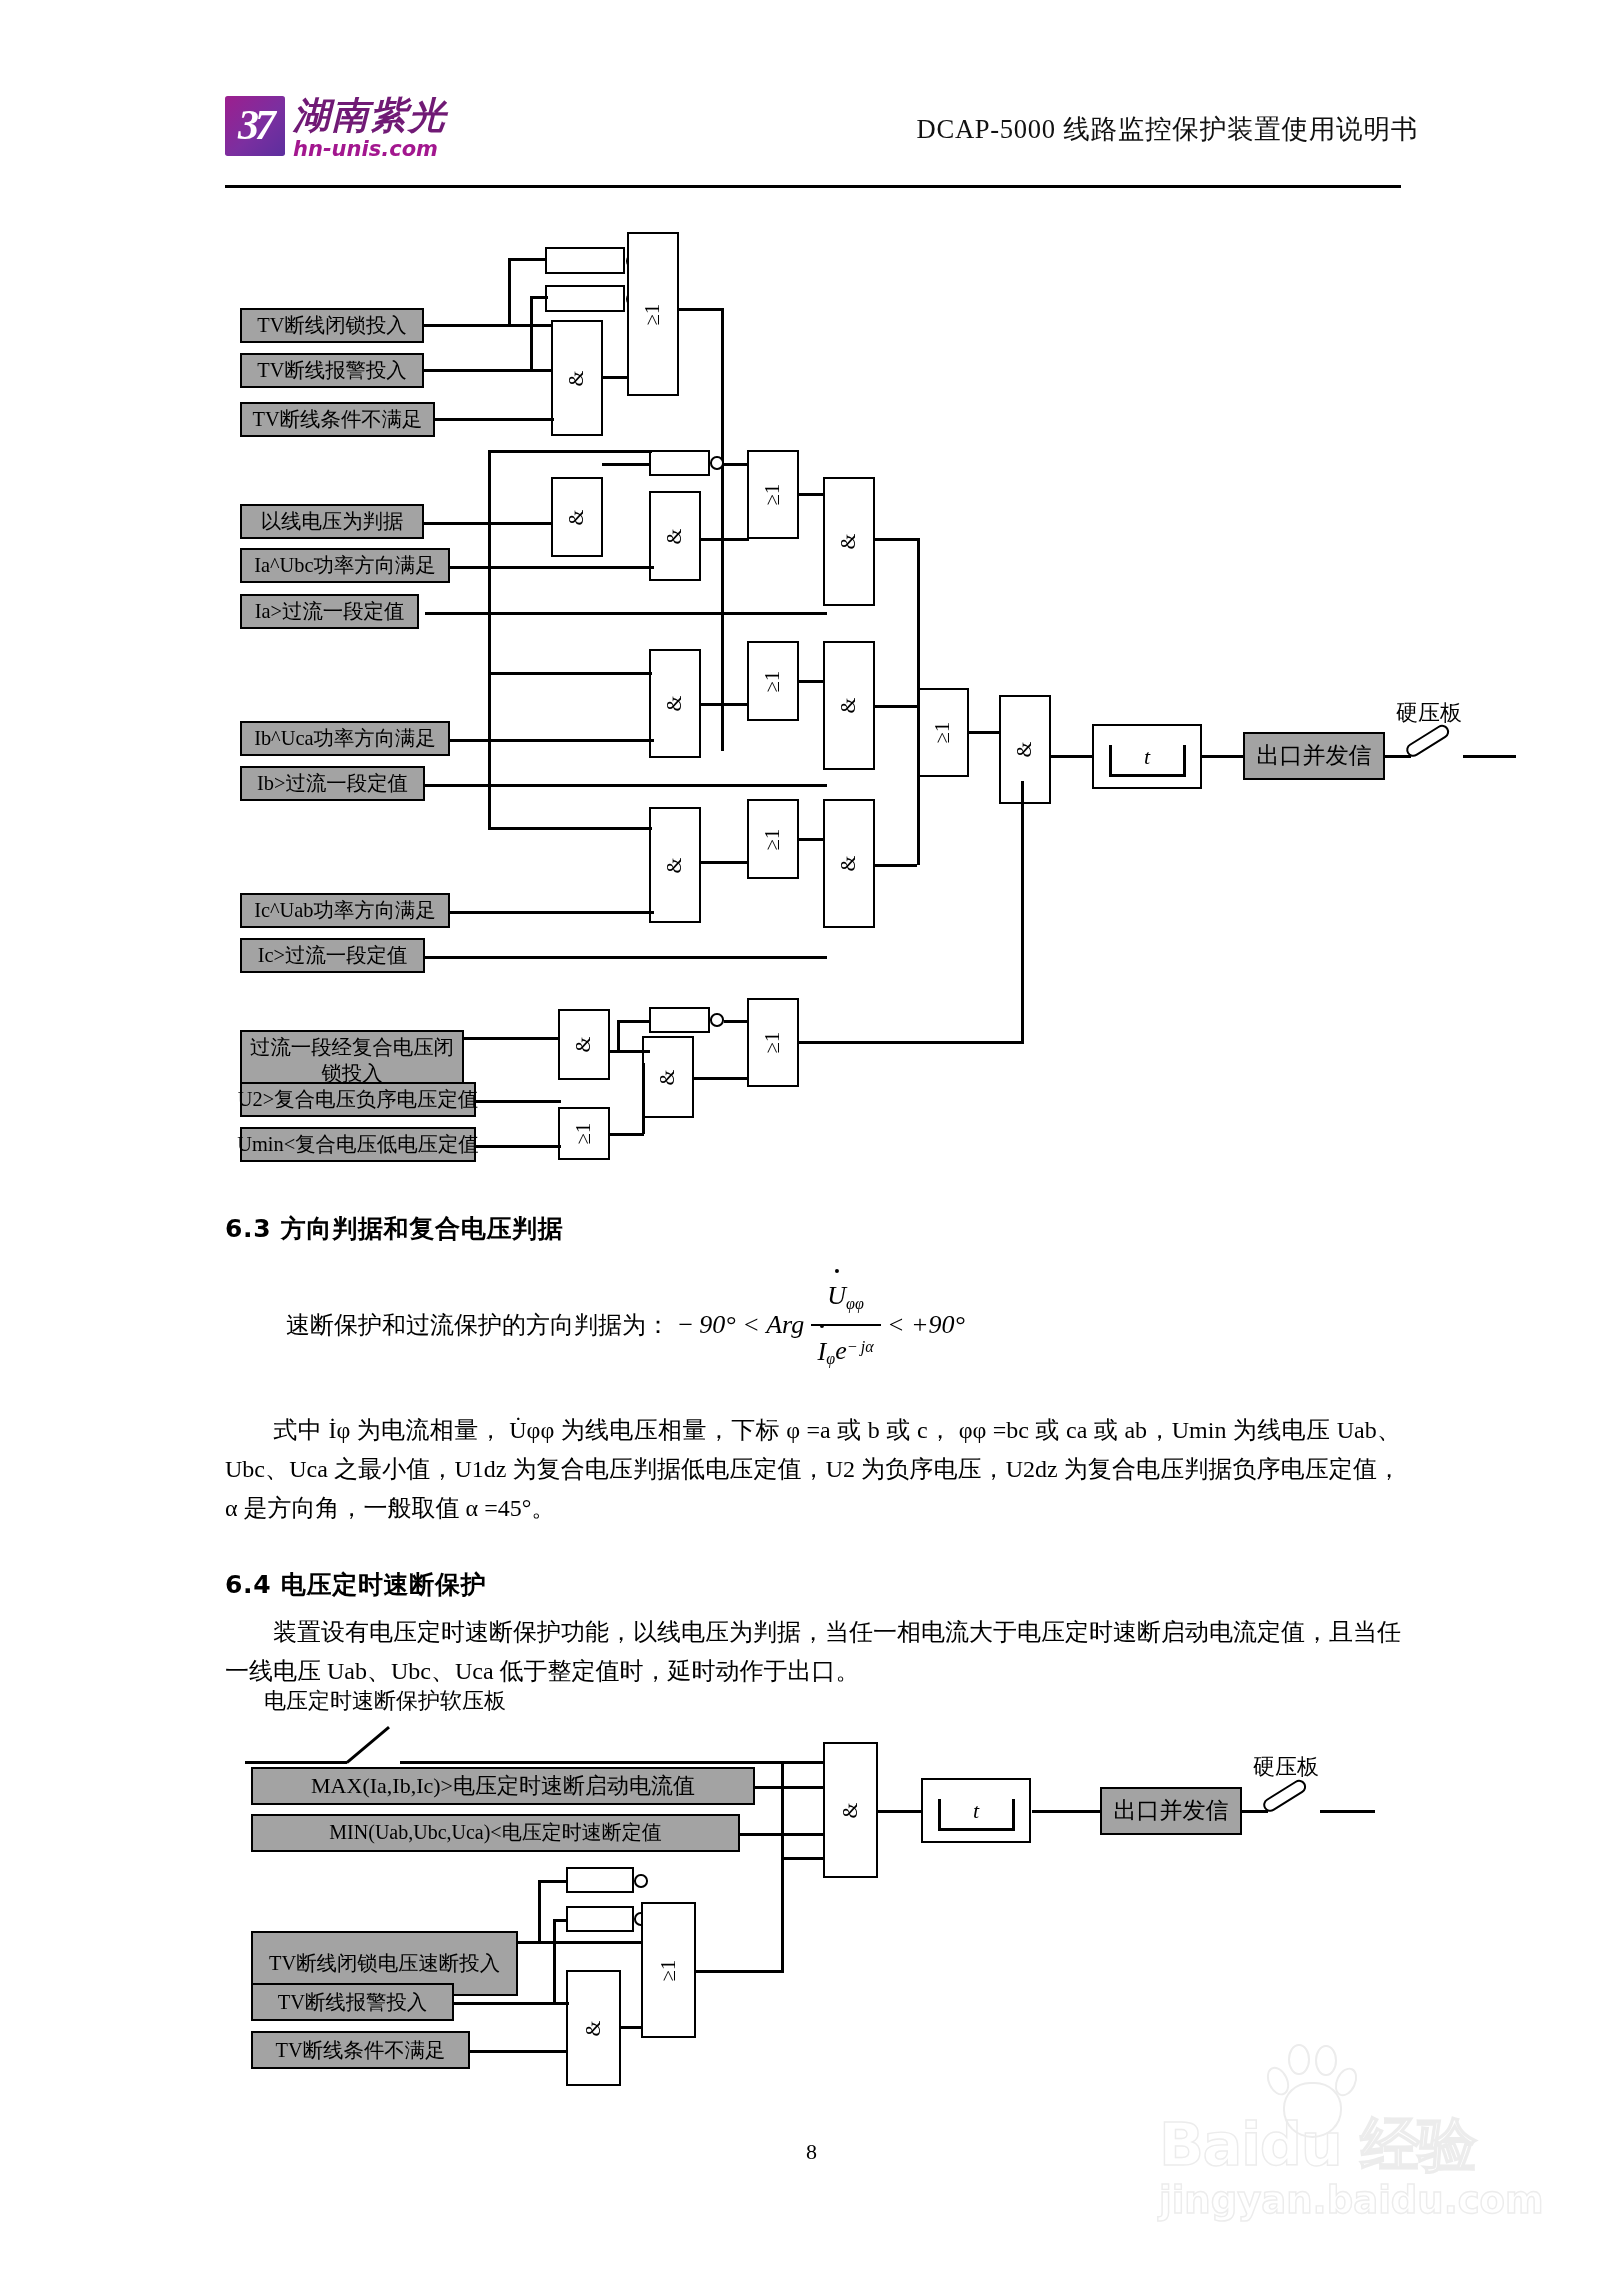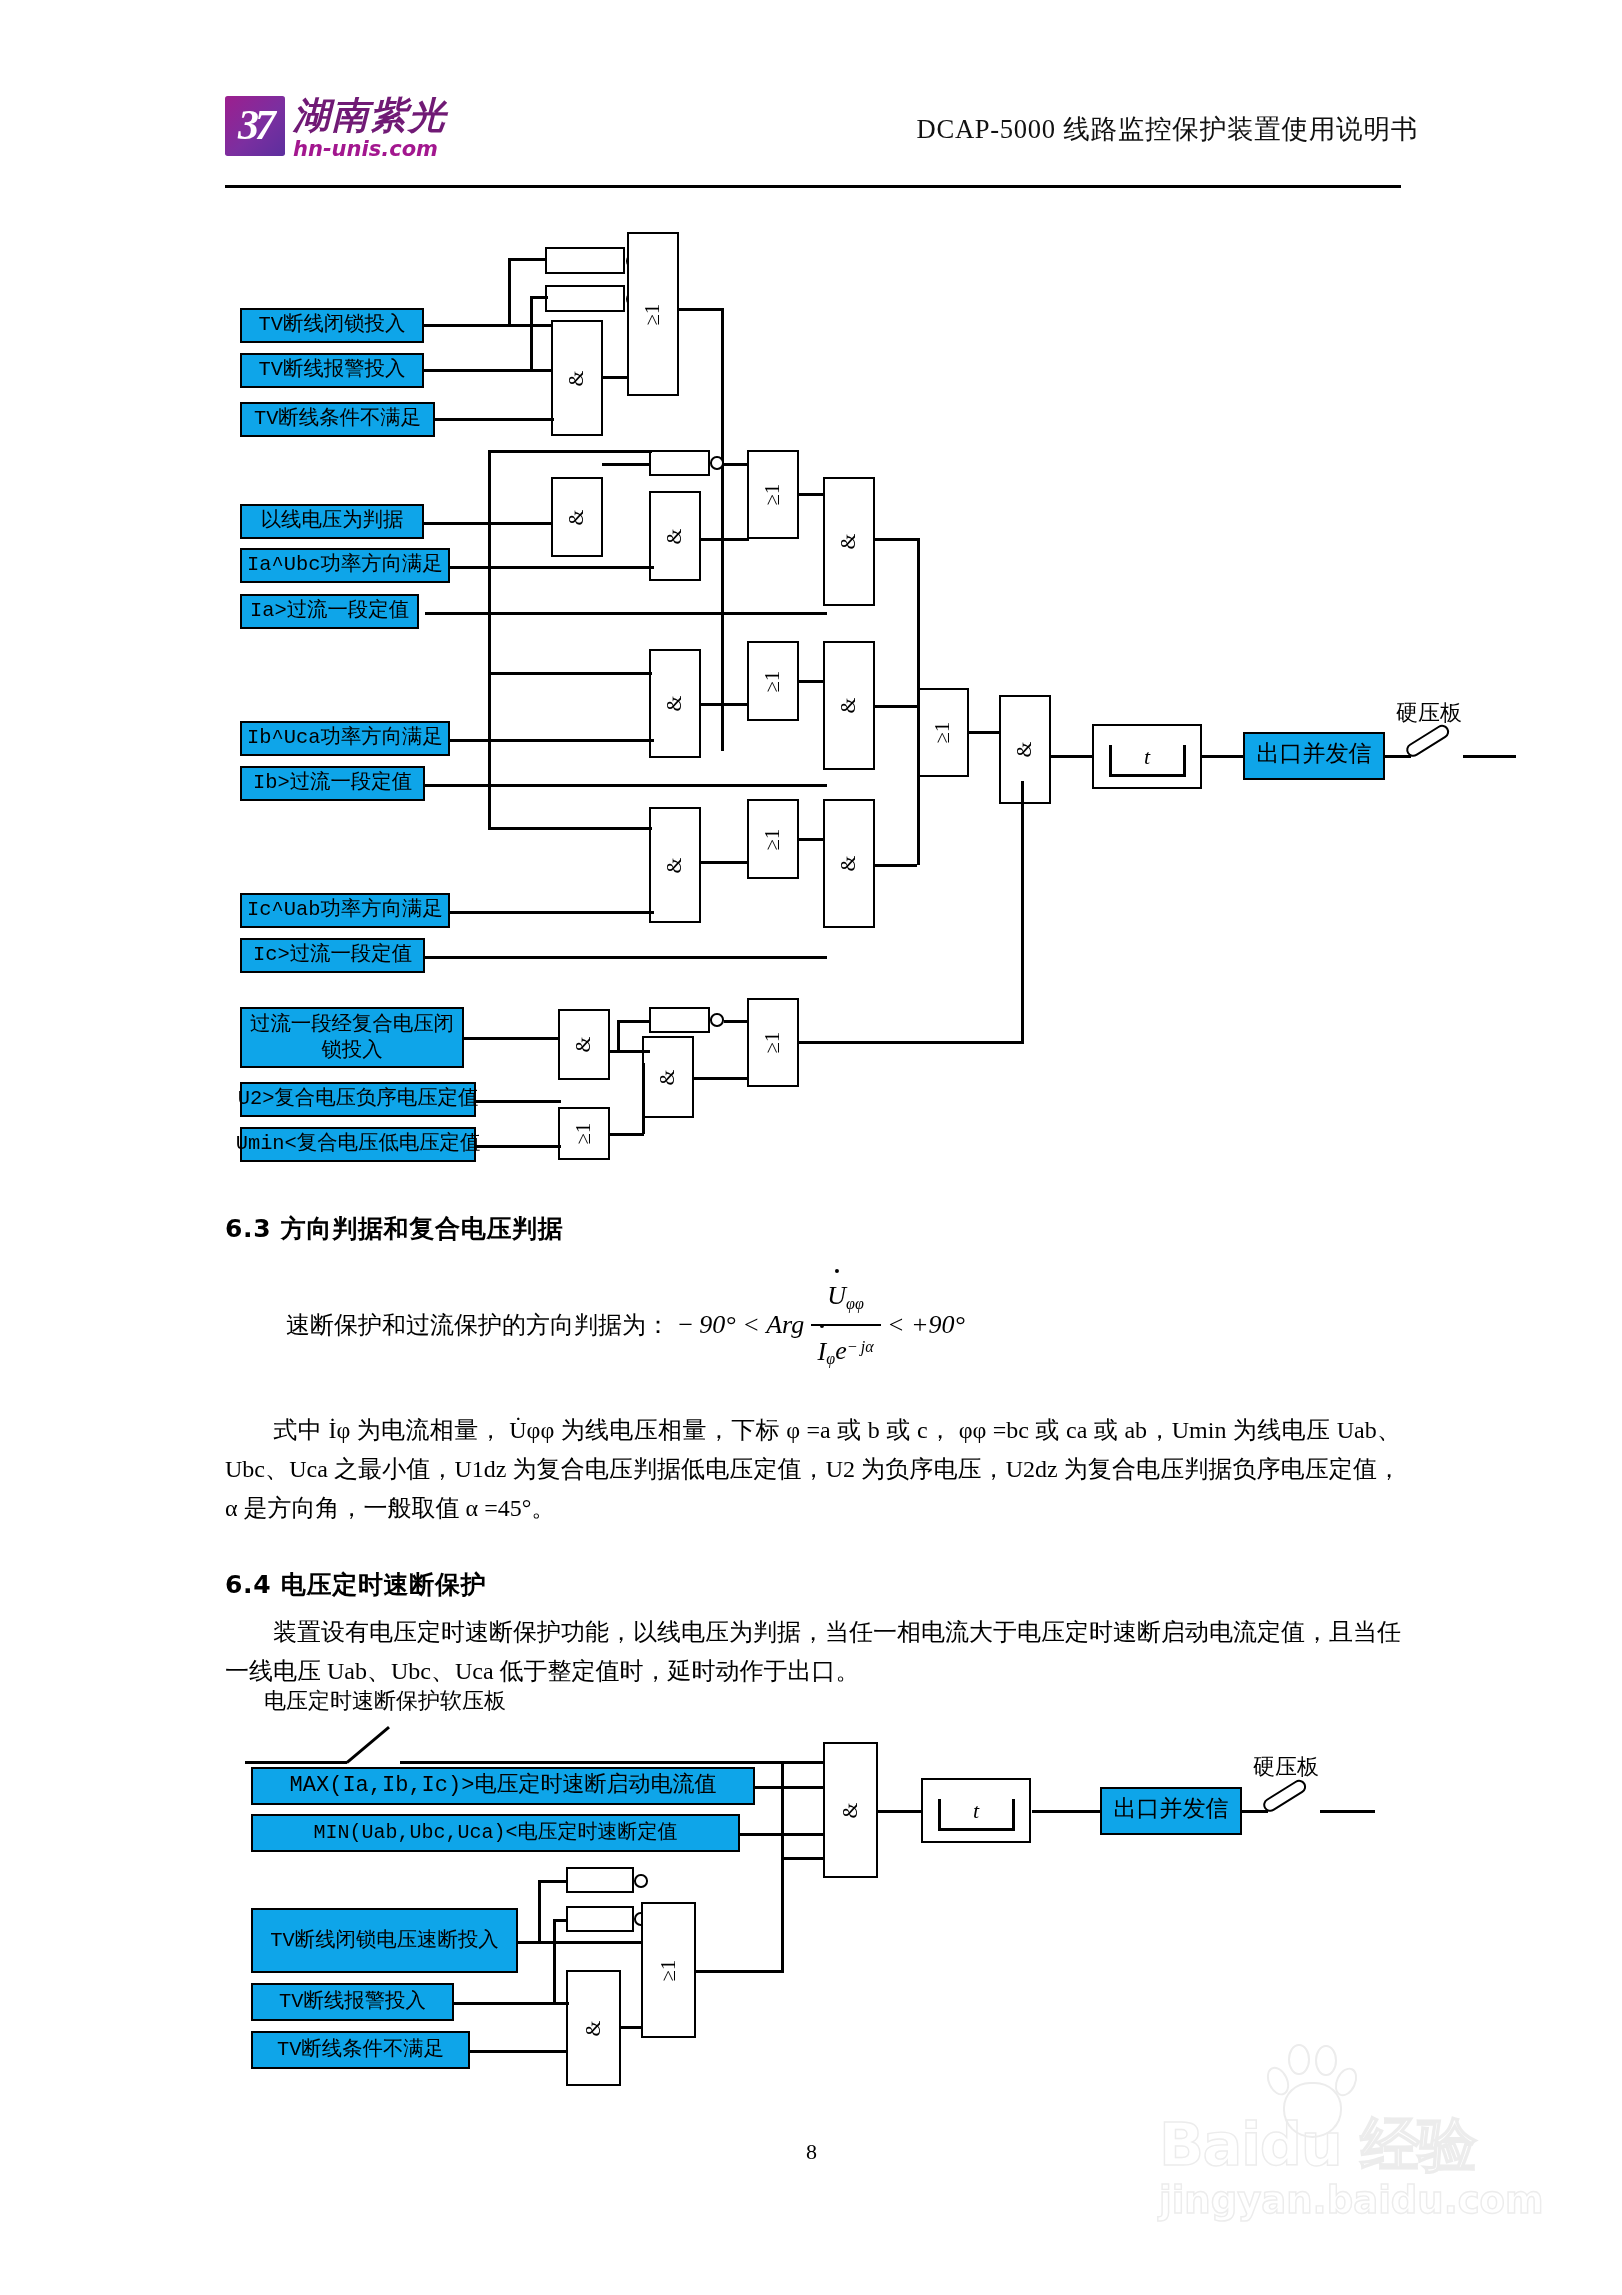--- a/index.html
+++ b/index.html
@@ -98,33 +98,33 @@
     height: 0;
     border-top: 3.4px solid #000;
   }
 
   
   .dgm { position: absolute; }
   .box {
     position: absolute;
     box-sizing: border-box;
     border: 2.7px solid #000;
-    background: #0ea5e9;
-    font-family: Liberation Mono, monospace;
+    background: #a3a3a3;
+    font-family: Liberation Serif, serif;
     font-size: 20.4px;
     line-height: 1.18;
     display: flex;
     align-items: center;
     justify-content: center;
     text-align: center;
     white-space: nowrap;
     color: #000;
     padding: 0 4.1px;
   }
-  .box.wrap { white-space: normal; }
+  .box.wrap { white-space: normal; margin-top: 23px; }
   .gate {
     position: absolute;
     box-sizing: border-box;
     border: 2.7px solid #000;
     background: #fff;
     display: flex;
     align-items: center;
     justify-content: center;
     font-family: "Liberation Serif", "DejaVu Serif", serif;
     font-size: 20.4px;

